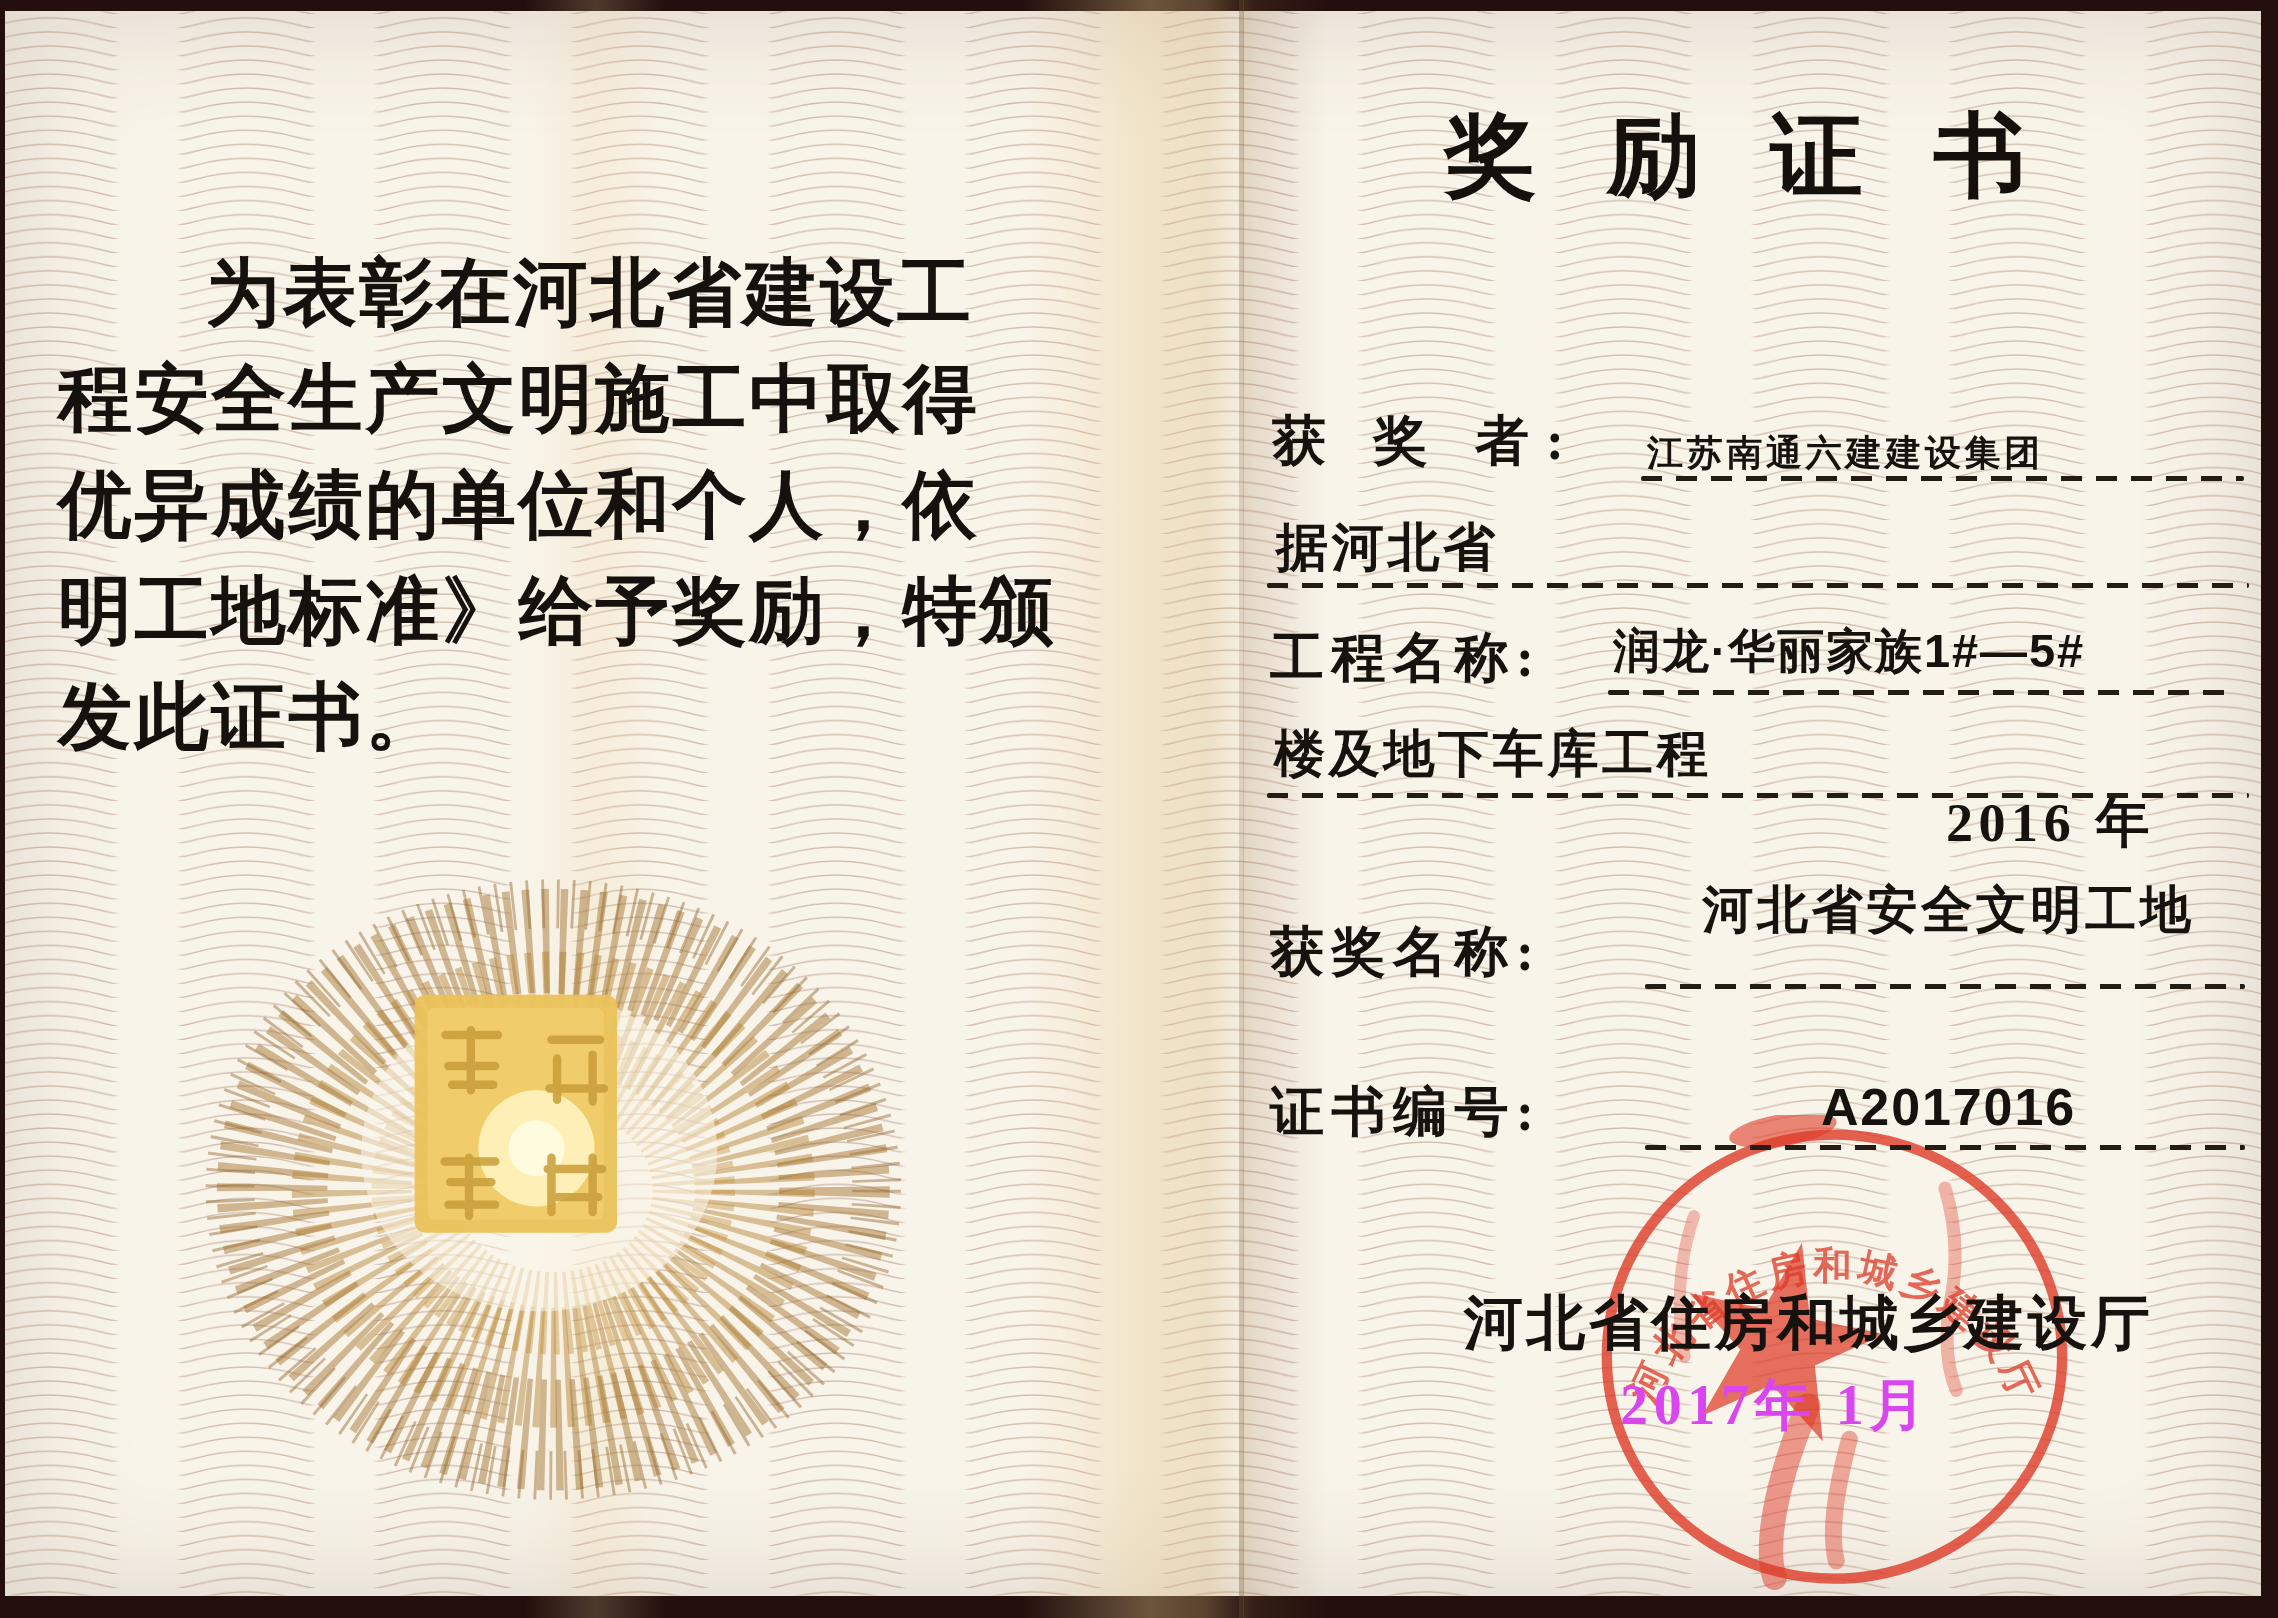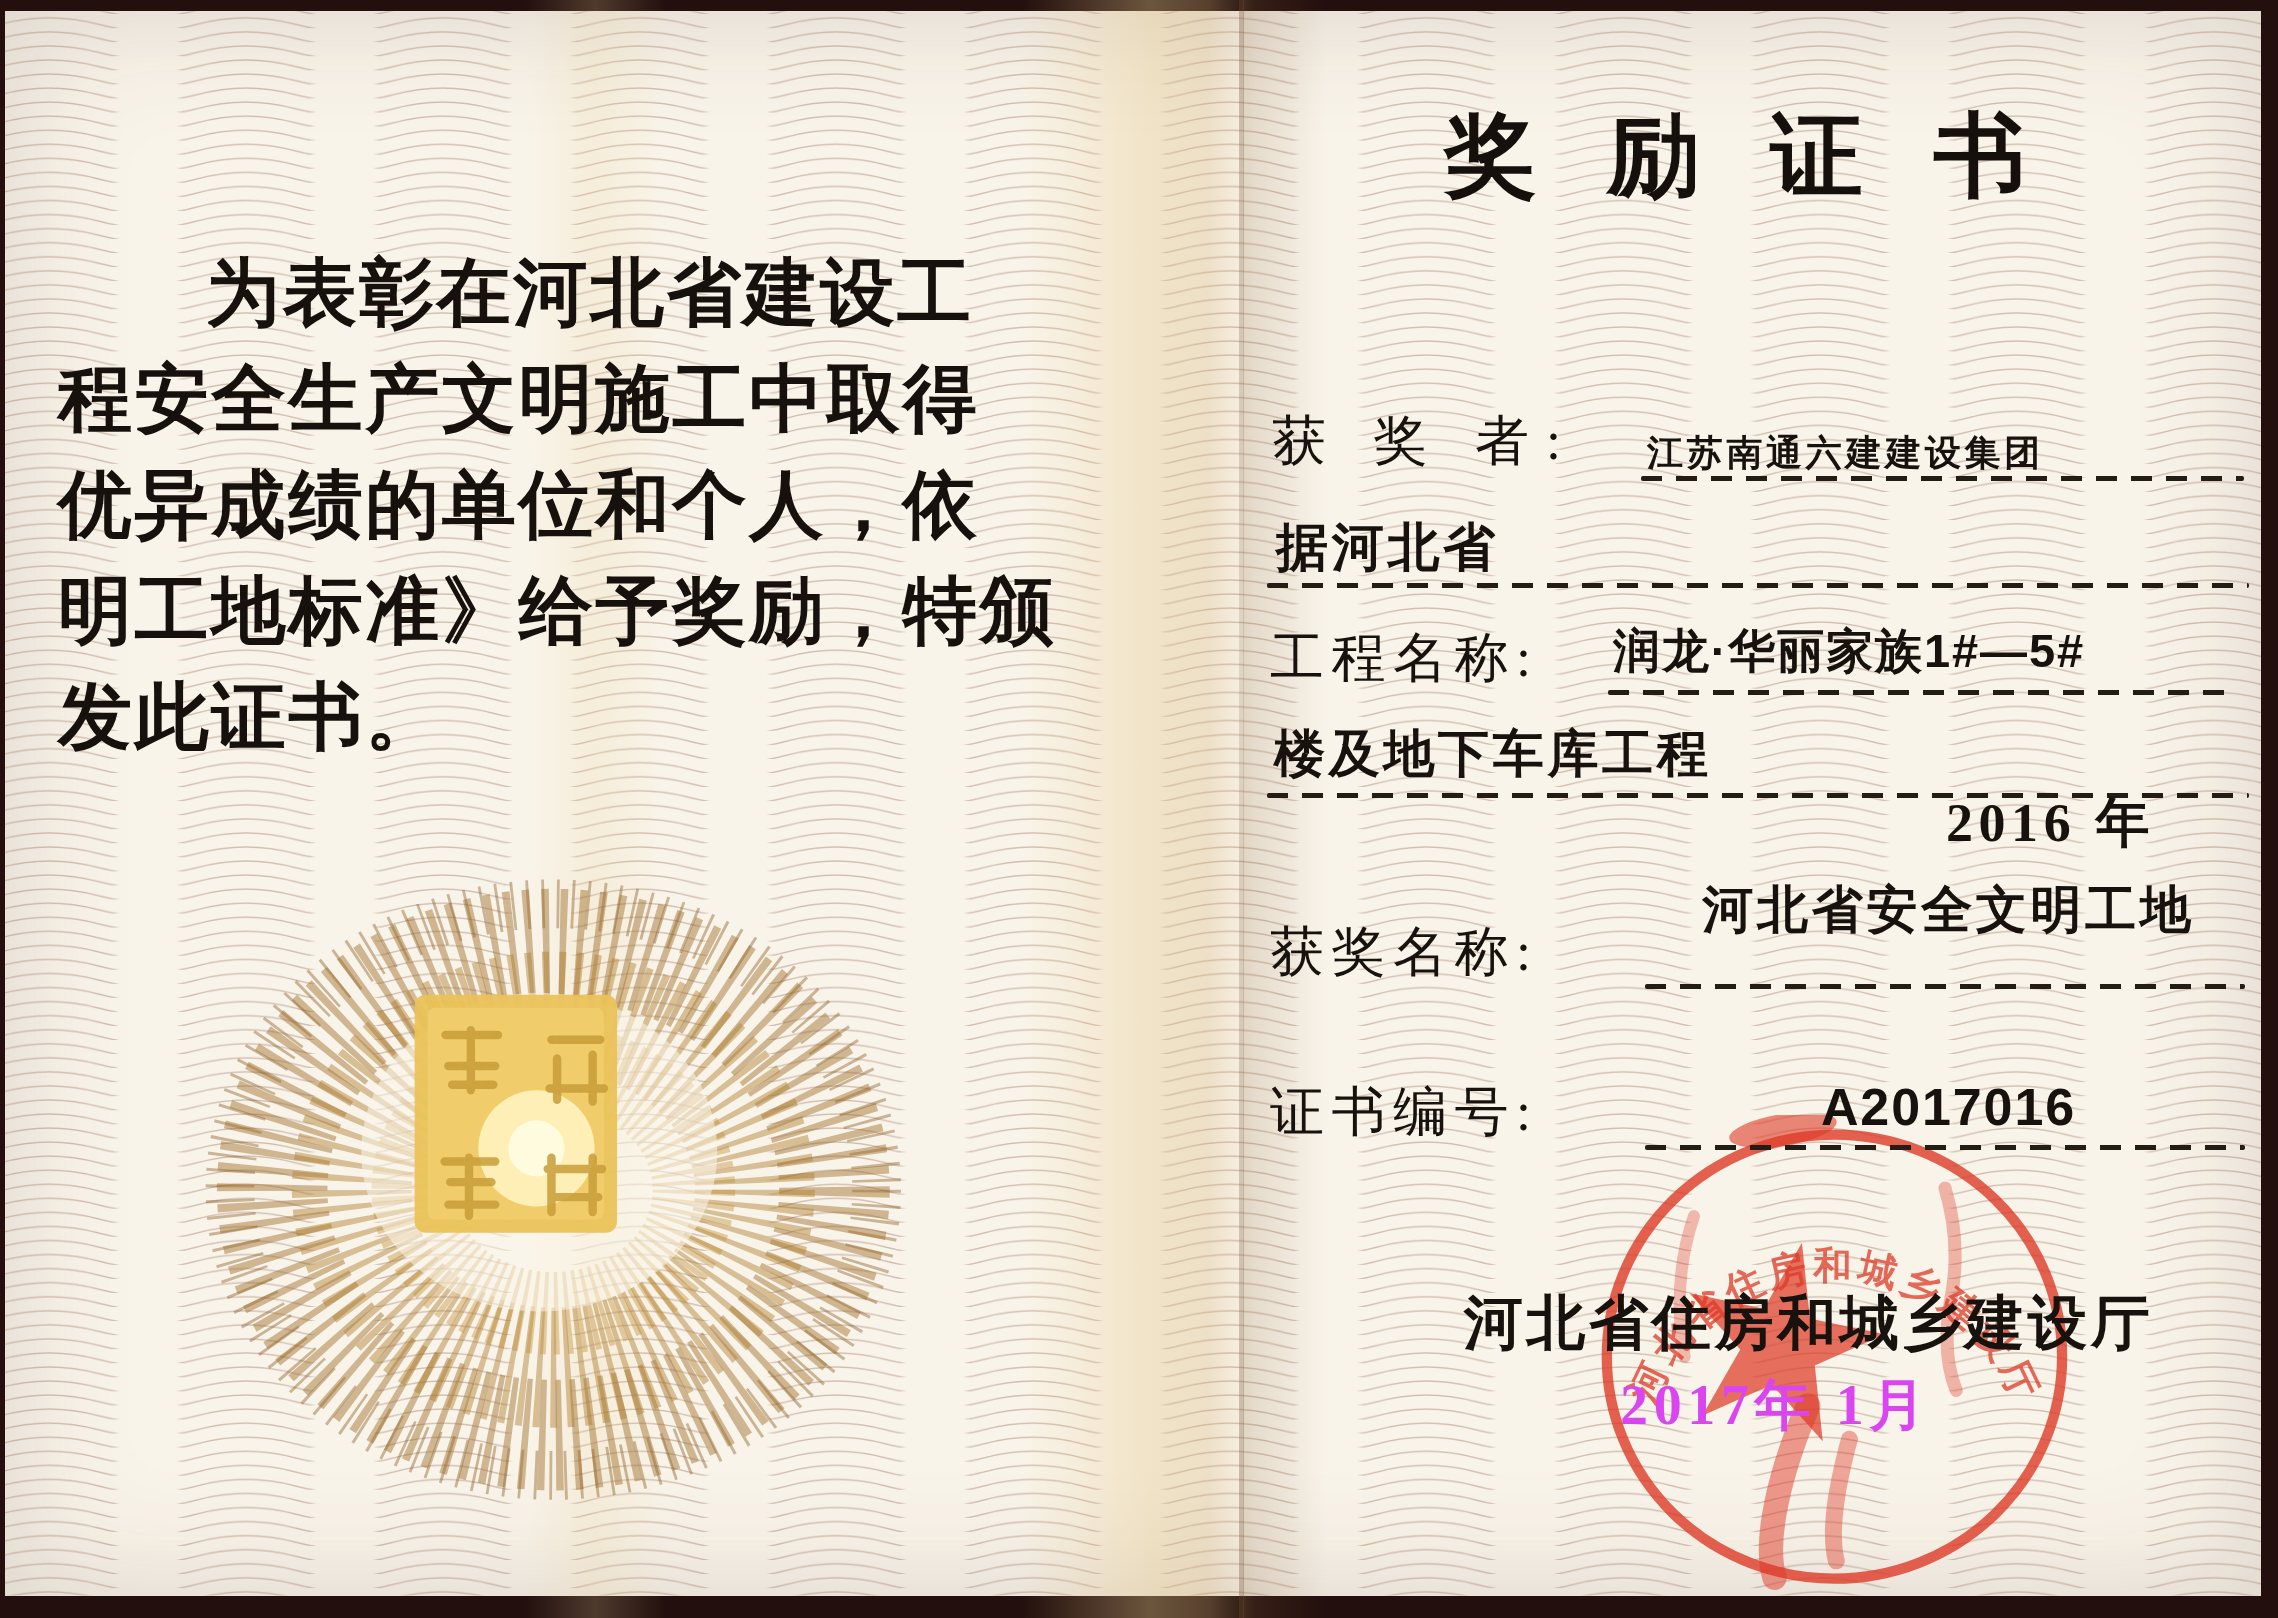--- a/index.html
+++ b/index.html
@@ -19,21 +19,21 @@
   .left-body{position:absolute;left:58px;top:240px;width:1068px;color:#16110d;
              font-size:74px;line-height:106px;font-weight:700;letter-spacing:2.8px;}
   .left-body .ln{white-space:nowrap;}
   .left-body .ln.first{text-indent:148px;}
 
   .gold-seal{position:absolute;left:169px;top:871px;}
 
   .title{position:absolute;left:1274px;top:94px;width:946px;text-align:center;
          font-size:92px;font-weight:700;letter-spacing:24px;color:#15100c;white-space:nowrap;font-family:Liberation Serif, serif;}
 
-  .lbl{position:absolute;font-size:54px;font-weight:400;color:#17120e;letter-spacing:7.5px;white-space:nowrap;}
+  .lbl{position:absolute;font-size:54px;font-weight:700;color:#17120e;letter-spacing:7.5px;white-space:nowrap;}
   .lbl.wide{letter-spacing:17px;}
   .val{position:absolute;font-family:"Liberation Sans","DejaVu Sans",sans-serif;
        font-size:51px;font-weight:700;color:#17120e;letter-spacing:3.7px;white-space:nowrap;}
   .dash{position:absolute;height:4.7px;border-radius:1.9px;
         background:repeating-linear-gradient(90deg,#241d16 0 20.6px,rgba(0,0,0,0) 20.6px 35px);}
   .year{position:absolute;left:1405px;top:787px;width:750px;text-align:right;
         font-size:54px;font-weight:700;color:#17120e;letter-spacing:5.6px;}
   .issuer{position:absolute;left:1340px;top:1284px;width:937px;text-align:center;
           font-size:59px;font-weight:700;letter-spacing:3.7px;color:#17120e;z-index:3;}
   .idate{position:absolute;left:1340px;top:1368px;width:871px;text-align:center;

